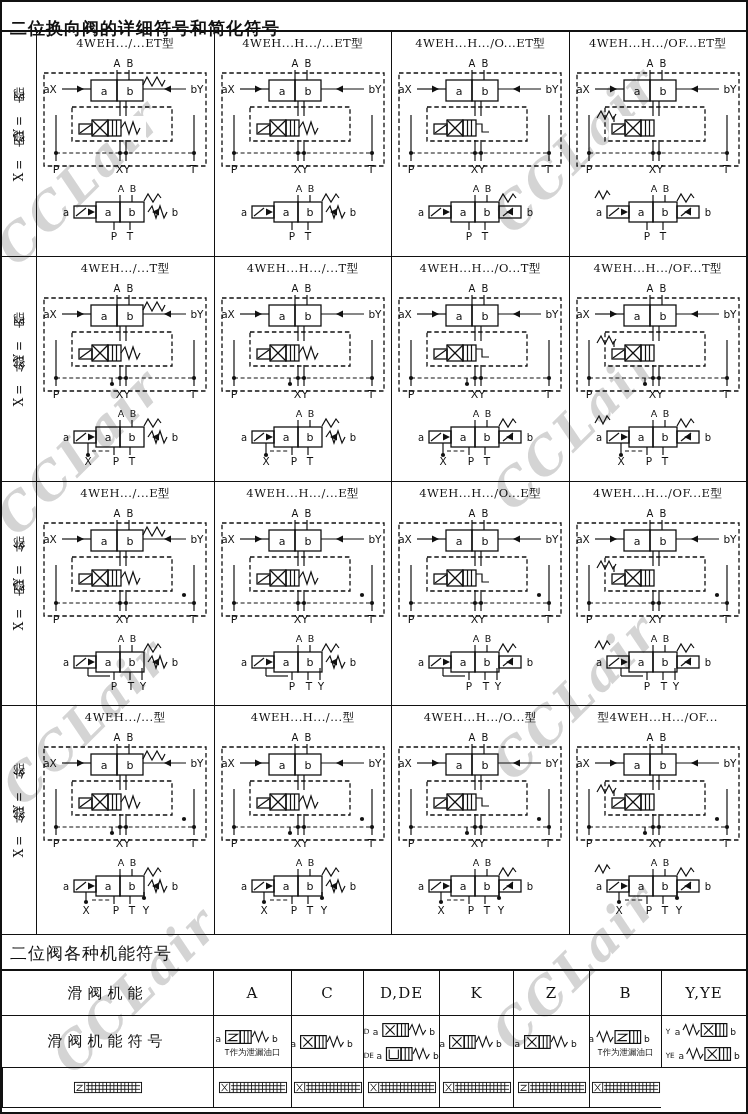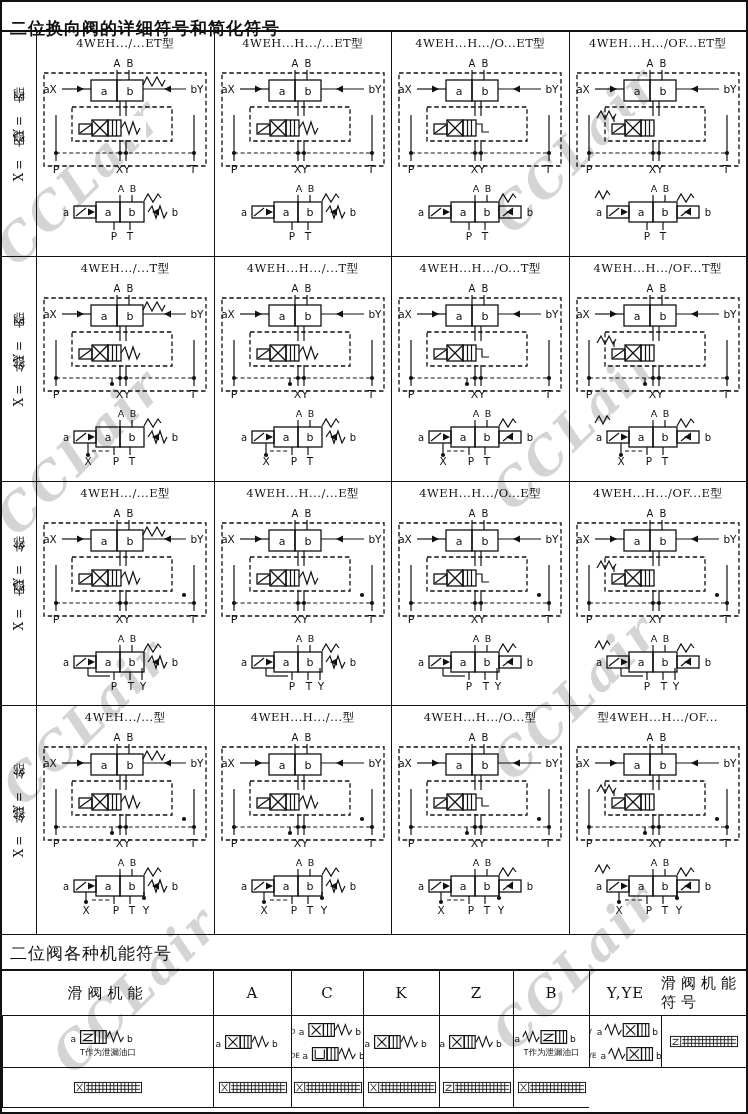--- a/index.html
+++ b/index.html
@@ -1248,20 +1248,23 @@
         <div class="bt first">
           <span class="bt-label">滑阀机能</span>
         </div>
         <div class="bt">
           <span class="bt-colhead">A</span>
         </div>
         <div class="bt">
           <span class="bt-colhead">C</span>
         </div>
         <div class="bt">
+          <span class="bt-colhead">D,DE</span>
+        </div>
+        <div class="bt">
           <span class="bt-colhead">K</span>
         </div>
         <div class="bt">
           <span class="bt-colhead">Z</span>
         </div>
         <div class="bt">
           <span class="bt-colhead">B</span>
         </div>
         <div class="bt">
           <span class="bt-colhead">Y,YE</span>

